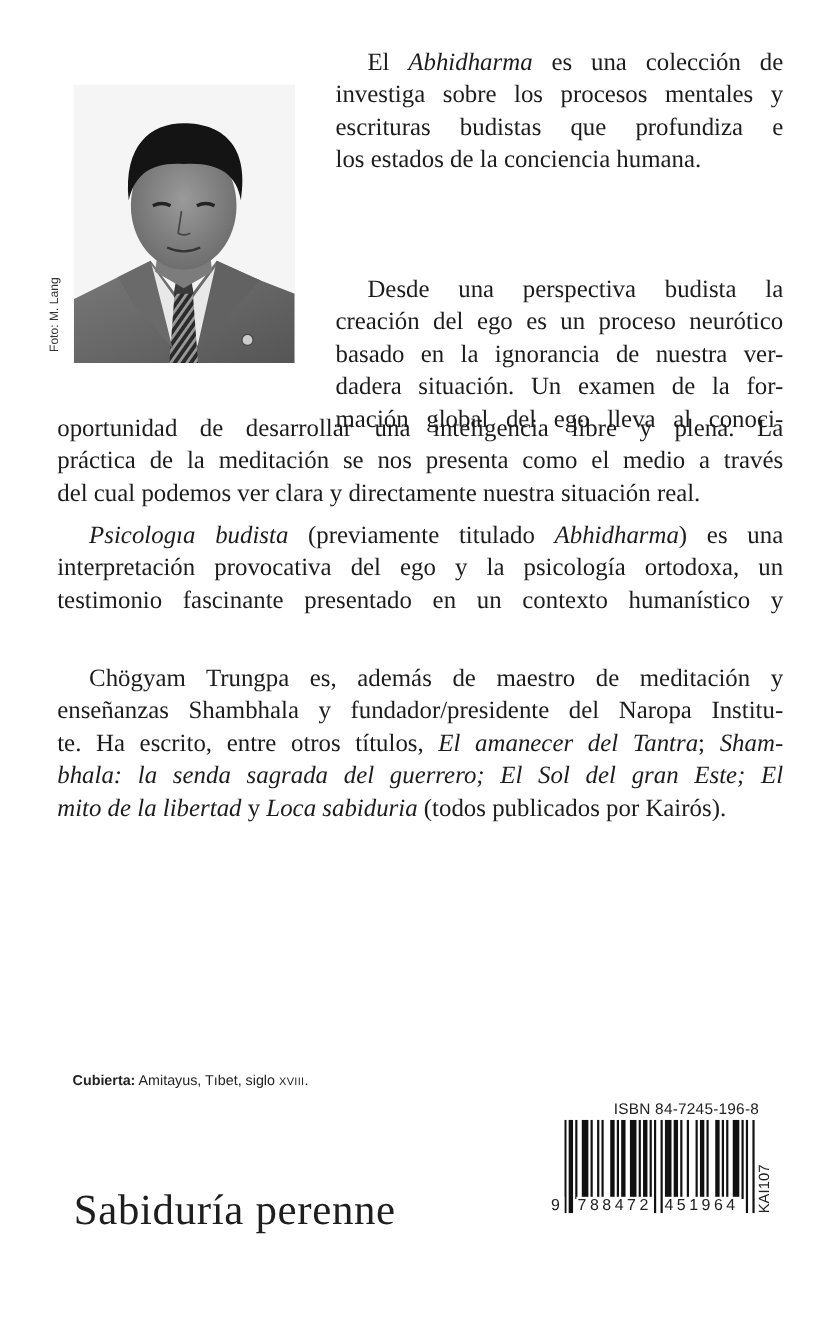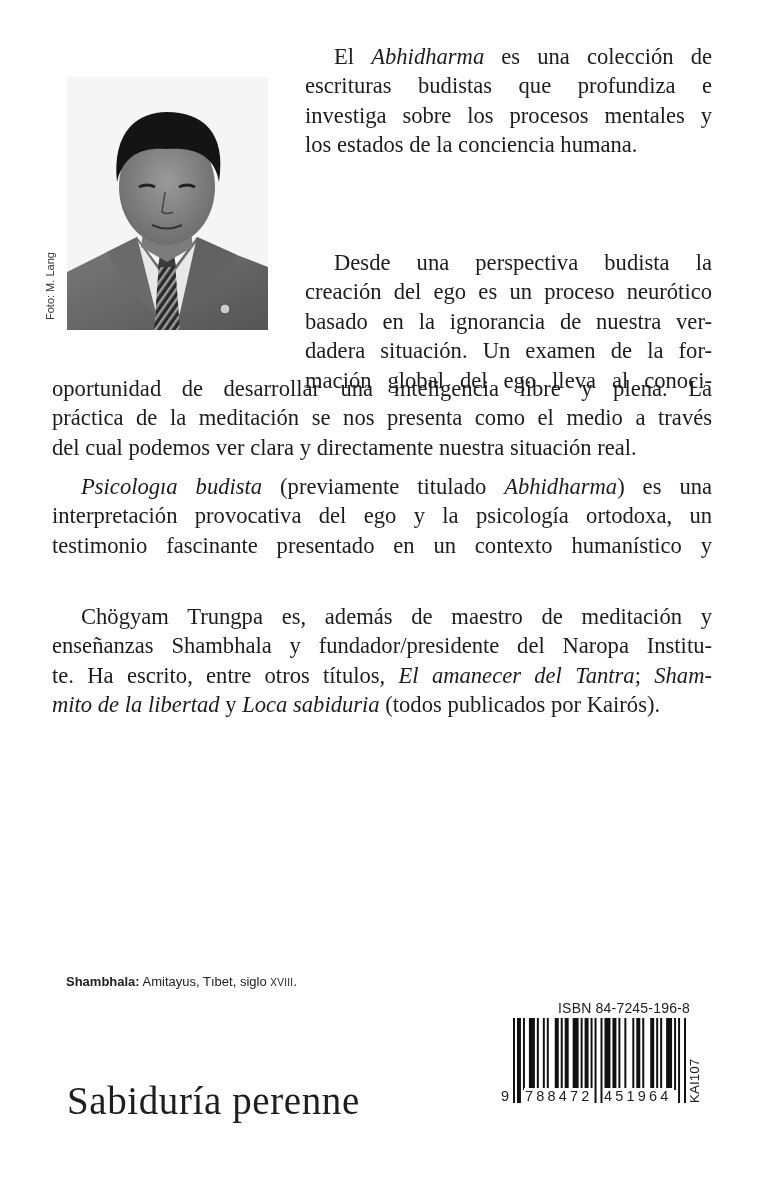--- a/index.html
+++ b/index.html
@@ -81,22 +81,22 @@
     <path d="M112 110 Q120 106 128 110" stroke="#222" stroke-width="3" fill="none"></path>
 
     <path d="M98 115 L95 135 Q100 138 106 135" stroke="#444" stroke-width="1.5" fill="none"></path>
     <path d="M85 148 Q100 155 115 148" stroke="#333" stroke-width="2" fill="none"></path>
   </svg>
 </div>
 <div class="photo-credit sans">Foto: M. Lang</div>
 
 <div class="text serif block-right" style="top:42px;">
   <span class="line indent"><span>El </span><i>Abhidharma</i><span> es una colección de</span></span>
+  <span class="line">investiga sobre los procesos mentales y</span>
   <span class="line">escrituras budistas que profundiza e</span>
-  <span class="line">investiga sobre los procesos mentales y</span>
   <span class="line last">los estados de la conciencia humana.</span>
 </div>
 
 <div class="text serif block-right" style="top:228px;margin-top:20px;">
   <span class="line indent">Desde una perspectiva budista la</span>
   <span class="line">creación del ego es un proceso neurótico</span>
   <span class="line">basado en la ignorancia de nuestra ver-</span>
   <span class="line">dadera situación. Un examen de la for-</span>
   <span class="line">mación global del ego lleva al conoci-</span>
 </div>
@@ -110,24 +110,25 @@
 <div class="text serif block-full" style="top:472px;">
   <span class="line indent"><i>Psicologıa budista</i><span> (previamente titulado </span><i>Abhidharma</i><span>) es una</span></span>
   <span class="line">interpretación provocativa del ego y la psicología ortodoxa, un</span>
   <span class="line">testimonio fascinante presentado en un contexto humanístico y</span>
 </div>
 
 <div class="text serif block-full" style="top:602px;">
   <span class="line indent">Chögyam Trungpa es, además de maestro de meditación y</span>
   <span class="line">enseñanzas Shambhala y fundador/presidente del Naropa Institu-</span>
   <span class="line"><span>te. Ha escrito, entre otros títulos, </span><i>El amanecer del Tantra</i><span>; </span><i>Sham-</i></span>
+  <span class="line"><i>bhala: la senda sagrada del guerrero; El Sol del gran Este; El</i></span>
   <span class="line last"><i>mito de la libertad</i><span> y </span><i>Loca sabiduria</i><span> (todos publicados por Kairós).</span></span>
 </div>
 
-<div class="cover-note sans"><b>Shambhala:</b><span> Amitayus, Tıbet, siglo </span><span class="smallcaps">XVIII</span><span>.</span></div>
+<div class="cover-note sans"><b>Cubierta:</b><span> Amitayus, Tıbet, siglo </span><span class="smallcaps">XVIII</span><span>.</span></div>
 
 <div class="isbn-label sans">ISBN 84-7245-196-8</div>
 <svg class="barcode" id="barcode-svg" viewBox="0 0 175 85" preserveAspectRatio="none">
     <rect x="0" y="0" width="1.9886363636363635" height="85" fill="#111"></rect>
     <rect x="3.977272727272727" y="0" width="3.977272727272727" height="85" fill="#111"></rect>
     <rect x="9.943181818181818" y="0" width="1.9886363636363635" height="72" fill="#111"></rect>
     <rect x="15.909090909090908" y="0" width="5.965909090909091" height="72" fill="#111"></rect>
     <rect x="23.863636363636363" y="0" width="1.9886363636363635" height="72" fill="#111"></rect>
     <rect x="29.829545454545453" y="0" width="1.9886363636363635" height="72" fill="#111"></rect>
     <rect x="33.80681818181818" y="0" width="1.9886363636363635" height="72" fill="#111"></rect>

